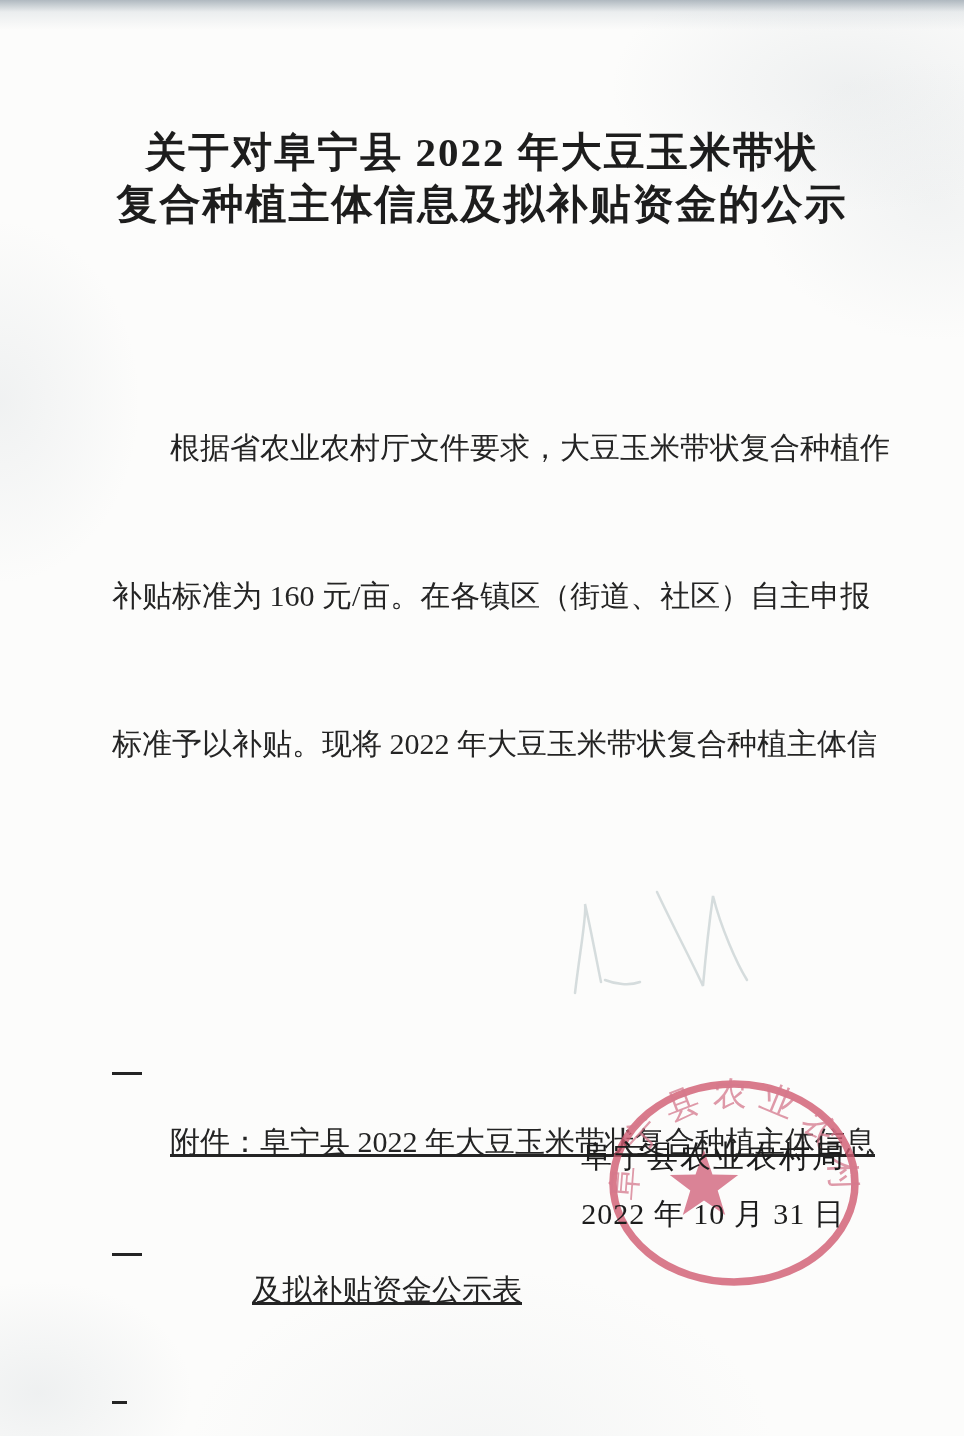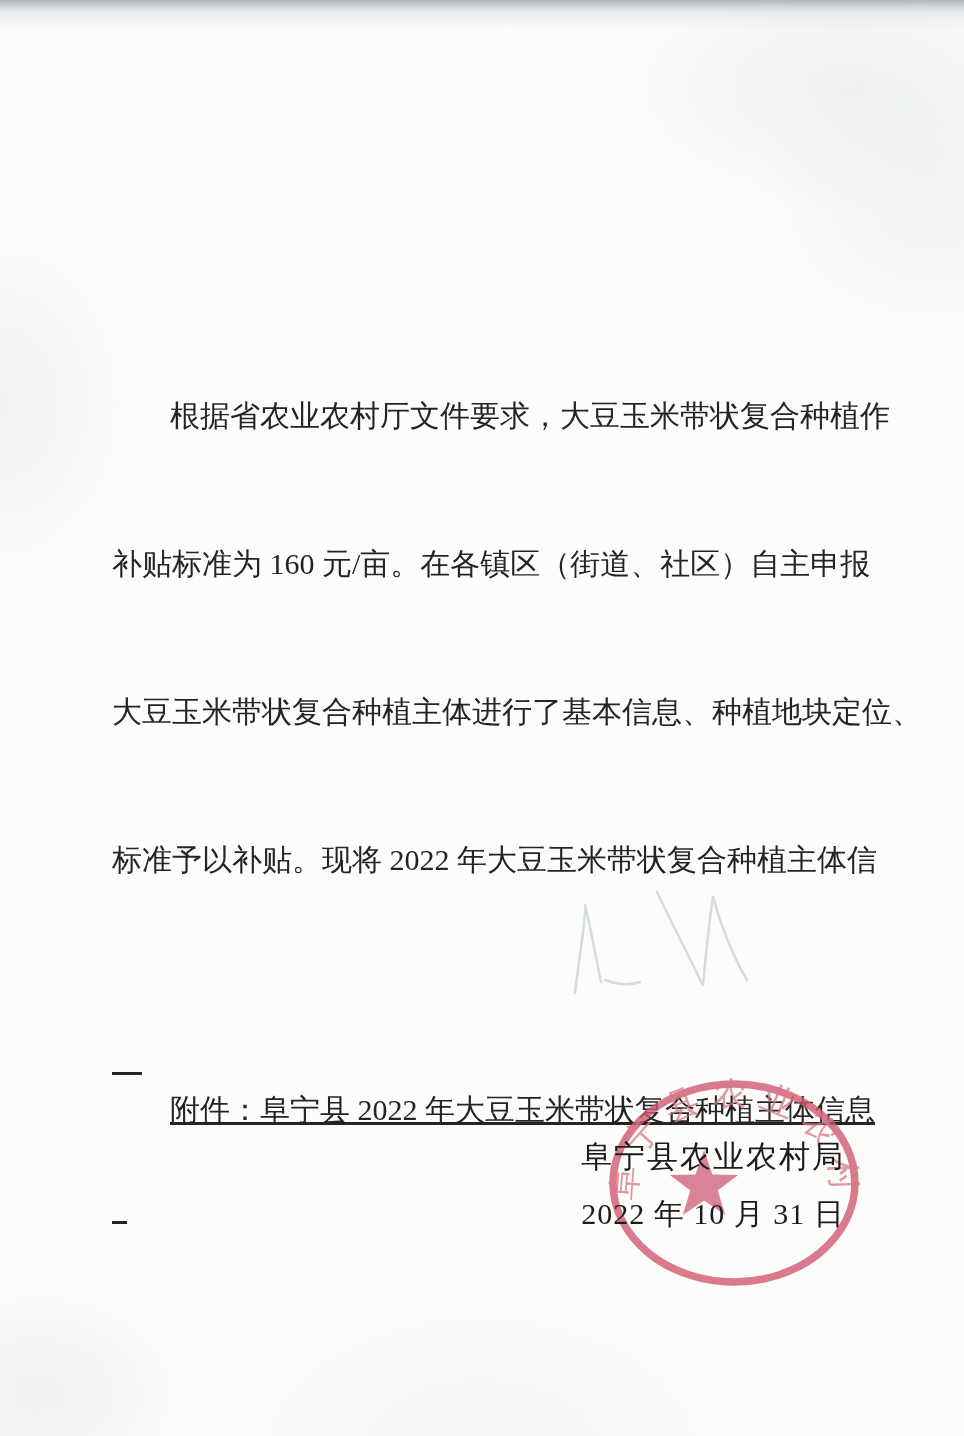--- a/index.html
+++ b/index.html
@@ -25,21 +25,21 @@
   .doc-title{
     position:absolute;left:0;top:126px;width:964px;
     text-align:center;font-size:41px;font-weight:700;
     line-height:52px;letter-spacing:2px;color:#1d1d1d;
   }
   .body-block{
     position:absolute;left:112px;top:292px;width:770px;
     font-size:30px;line-height:49.4px;white-space:pre;color:#242424;
   }
   .bline{height:49.4px;}
-  .indent{padding-left:58px;}
+  .indent{padding-left:58px;margin-top:32px;}
   .attach-block{
     position:absolute;left:112px;top:986px;width:770px;
     font-size:30px;line-height:49.4px;white-space:pre;color:#242424;text-decoration:underline;
   }
   .attach-l2{padding-left:140px;}
   .signature{
     position:absolute;left:548px;top:1138px;width:330px;
     text-align:center;z-index:3;color:#1c1c1c;
   }
   .sig-org{font-size:31px;letter-spacing:2px;line-height:38px;}
@@ -48,36 +48,38 @@
   .scribble{position:absolute;left:545px;top:868px;z-index:1;}
 </style>
 </head>
 <body>
 
 <div class="page">
 
   <div class="top-shadow"></div>
 
   <div class="doc-title">
+    <div>关于对阜宁县 2022 年大豆玉米带状</div>
+    <div>复合种植主体信息及拟补贴资金的公示</div>
   </div>
 
   <div class="body-block">
     <div class="bline indent">根据省农业农村厅文件要求，大豆玉米带状复合种植作</div>
     <div class="bline">补贴标准为 160 元/亩。在各镇区（街道、社区）自主申报</div>
-    <div class="bline">大豆玉米带状复合种植主体进行了基本信息、种植地块定位、</div>
     <div class="bline">标准予以补贴。现将 2022 年大豆玉米带状复合种植主体信</div>
     
     
     
     
     
   </div>
 
   <div class="attach-block">
     <div class="bline indent">附件：阜宁县 2022 年大豆玉米带状复合种植主体信息</div>
+    <div class="bline attach-l2">及拟补贴资金公示表</div>
   </div>
 
   <svg class="scribble" width="240" height="140" viewBox="0 0 240 140">
     <g fill="none" stroke="#9fb0b2" stroke-opacity="0.42" stroke-width="2.5" stroke-linecap="round">
       <path d="M 30 125 C 35 82, 42 46, 40 36 C 46 62, 53 100, 56 114"></path>
       <path d="M 112 24 C 128 58, 150 100, 158 118 C 162 72, 166 42, 168 28 C 176 60, 192 96, 202 112"></path>
       <path d="M 60 112 C 70 116, 84 118, 95 114"></path>
     </g>
   </svg>
 

